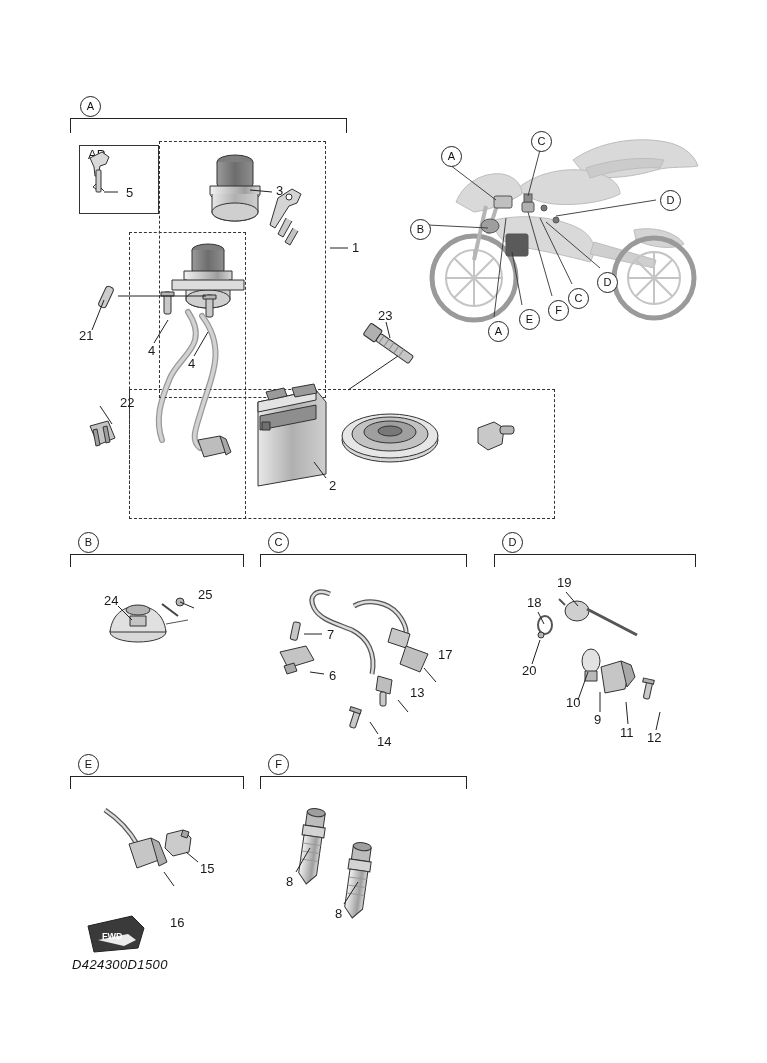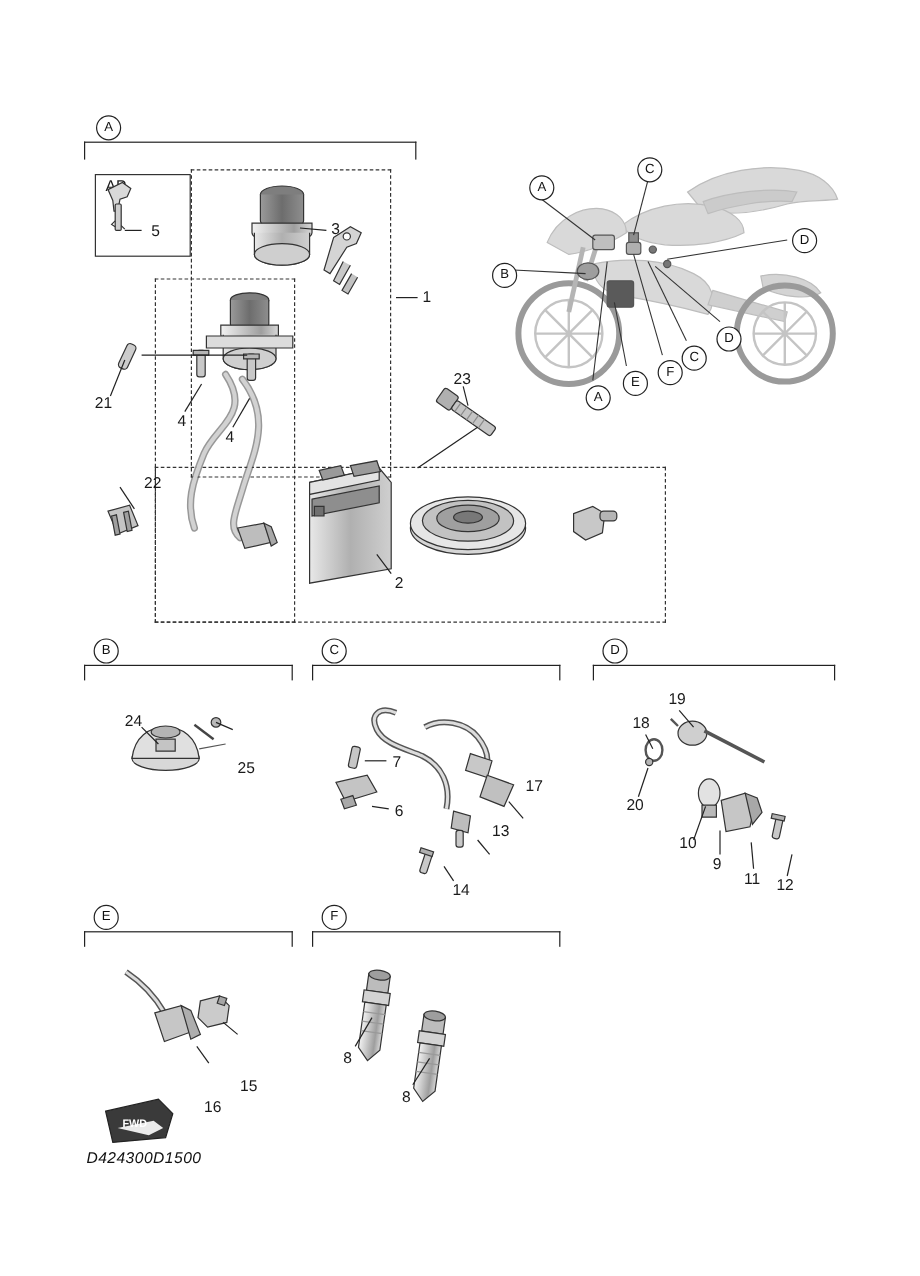--- a/index.html
+++ b/index.html
@@ -452,36 +452,36 @@
   <div class="lbl" style="left:276px; top:184px;">3</div>
   <div class="lbl" style="left:352px; top:241px;">1</div>
   <div class="lbl" style="left:79px;  top:329px;">21</div>
   <div class="lbl" style="left:148px; top:344px;">4</div>
   <div class="lbl" style="left:188px; top:357px;">4</div>
   <div class="lbl" style="left:378px; top:309px;">23</div>
   <div class="lbl" style="left:86px;  top:396px;margin-left:34px;">22</div>
   <div class="lbl" style="left:329px; top:479px;">2</div>
 
   <div class="lbl" style="left:104px; top:594px;">24</div>
-  <div class="lbl" style="left:198px; top:633px;">25</div>
+  <div class="lbl" style="left:198px; top:588px;">25</div>
 
   <div class="lbl" style="left:327px; top:628px;">7</div>
   <div class="lbl" style="left:329px; top:669px;">6</div>
   <div class="lbl" style="left:438px; top:648px;">17</div>
   <div class="lbl" style="left:410px; top:686px;">13</div>
   <div class="lbl" style="left:377px; top:735px;">14</div>
 
   <div class="lbl" style="left:557px; top:576px;">19</div>
   <div class="lbl" style="left:527px; top:596px;">18</div>
   <div class="lbl" style="left:522px; top:664px;">20</div>
   <div class="lbl" style="left:566px; top:696px;">10</div>
   <div class="lbl" style="left:594px; top:713px;">9</div>
   <div class="lbl" style="left:620px; top:726px;">11</div>
   <div class="lbl" style="left:647px; top:731px;">12</div>
 
-  <div class="lbl" style="left:200px; top:862px;margin-top:36px;">15</div>
+  <div class="lbl" style="left:200px; top:862px;">15</div>
   <div class="lbl" style="left:170px; top:888px;margin-top:28px;">16</div>
   <div class="lbl" style="left:286px; top:875px;">8</div>
   <div class="lbl" style="left:335px; top:907px;">8</div>
 
   <div class="code" style="left:72px; top:957px;font-style:italic;">D424300D1500</div>
 
 </div>
 
 </body></html>

